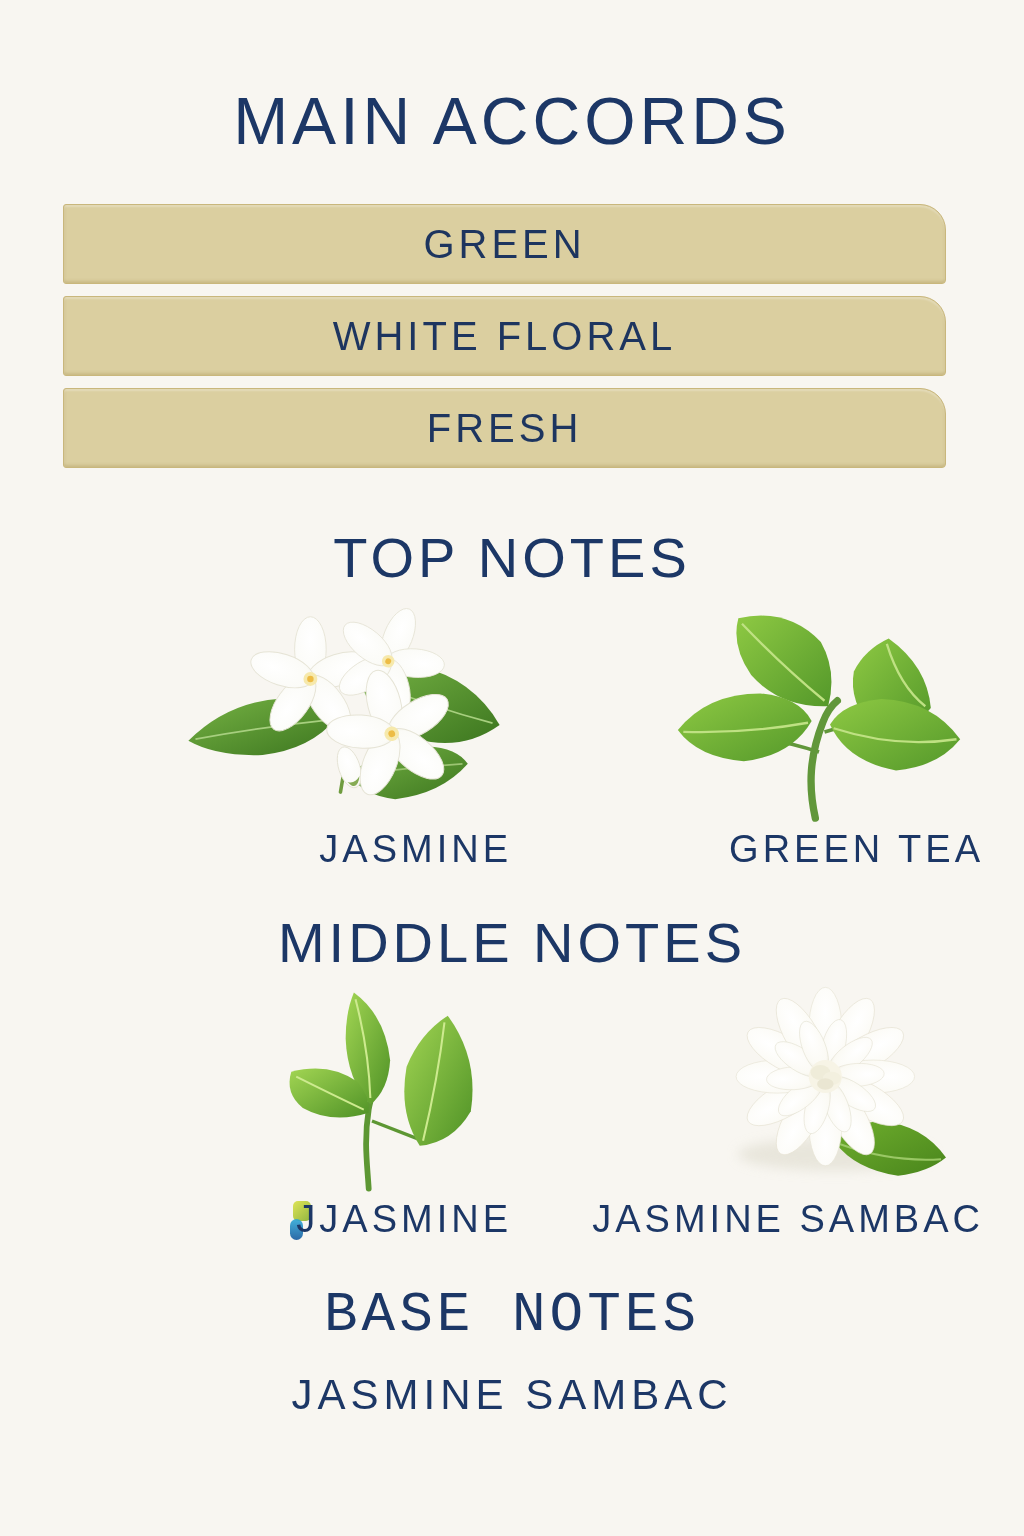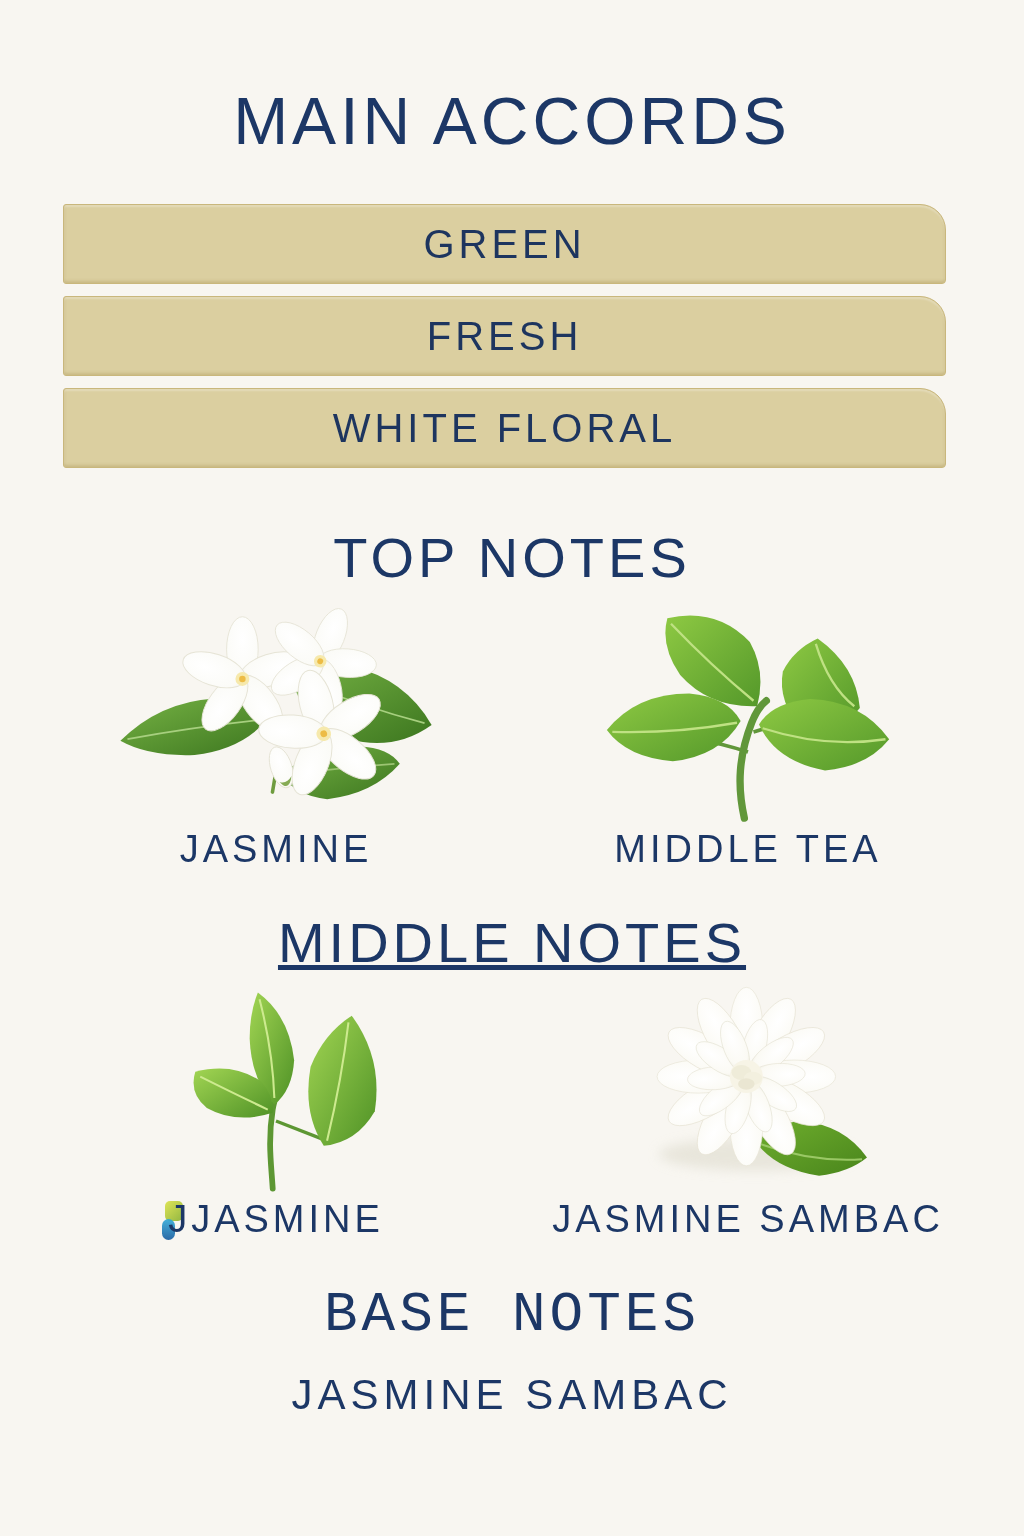--- a/index.html
+++ b/index.html
@@ -46,32 +46,32 @@
     justify-content: center;
   }
   .accord-label {
     font-size: 40px;
     letter-spacing: 4px;
     font-weight: 500;
     color: #1d355f;
     white-space: nowrap;
   }
   .section-title-top { margin-top: 62px; }
-  .section-title-mid { margin-top: 44px; text-decoration: underline; }
+  .section-title-mid { margin-top: 44px; }
   .section-title-base { margin-top: 46px; font-family: Liberation Mono, monospace; }
   .figs {
     display: flex;
     padding: 0 40px;
     margin-top: 8px;
   }
   .fig {
     flex: 1;
     display: flex;
     flex-direction: column;
-    align-items: center;
+    align-items: flex-end;
   }
   .fig svg { display: block; }
   .fig-label {
     margin-top: 4px;
     font-size: 38px;
     letter-spacing: 4px;
     font-weight: 500;
     color: #1c3766;
     white-space: nowrap;
   }
@@ -112,24 +112,24 @@
 
 <div class="canvas">
 
   <div class="heading title-main">MAIN ACCORDS</div>
 
   <div class="accords">
     <div class="accord-bar">
       <span class="accord-label">GREEN</span>
     </div>
     <div class="accord-bar">
+      <span class="accord-label">WHITE FLORAL</span>
+    </div>
+    <div class="accord-bar">
       <span class="accord-label">FRESH</span>
-    </div>
-    <div class="accord-bar">
-      <span class="accord-label">WHITE FLORAL</span>
     </div>
   </div>
 
   <div class="heading section-title-top">TOP NOTES</div>
 
   <div class="figs">
 
     <div class="fig">
       <svg width="336" height="230" viewBox="0 0 380 260">
         <defs>
@@ -203,21 +203,21 @@
         <path d="M186,150 Q220,140 246,134" stroke="#61973a" stroke-width="4" fill="none"></path>
         <path d="M92,26 Q146,14 182,52 Q200,84 190,122 Q138,124 106,88 Q84,56 92,26 Z" fill="url(#leafB)"></path>
         <path d="M96,32 Q140,78 186,116" stroke="#bfe183" stroke-width="2.5" fill="none"></path>
         <path d="M256,48 Q298,78 302,124 Q280,152 240,148 Q212,118 218,84 Q230,60 256,48 Z" fill="url(#leafB)"></path>
         <path d="M254,54 Q268,100 296,122" stroke="#bfe183" stroke-width="2.5" fill="none"></path>
         <path d="M26,148 Q58,108 116,108 Q158,112 172,138 Q150,176 98,182 Q48,178 26,148 Z" fill="url(#leafB)"></path>
         <path d="M32,150 Q100,152 168,140" stroke="#bfe183" stroke-width="2.5" fill="none"></path>
         <path d="M334,158 Q304,116 248,114 Q206,118 192,142 Q210,182 264,192 Q310,188 334,158 Z" fill="url(#leafB)"></path>
         <path d="M196,146 Q264,168 330,158" stroke="#bfe183" stroke-width="2.5" fill="none"></path>
       </svg>
-      <div class="fig-label">MIDDLE TEA</div>
+      <div class="fig-label">GREEN TEA</div>
     </div>
   </div>
 
   <div class="heading section-title-mid">MIDDLE NOTES</div>
 
   <div class="figs">
 
     <div class="fig">
       <svg width="280" height="215" viewBox="0 0 340 260">
         <defs>

